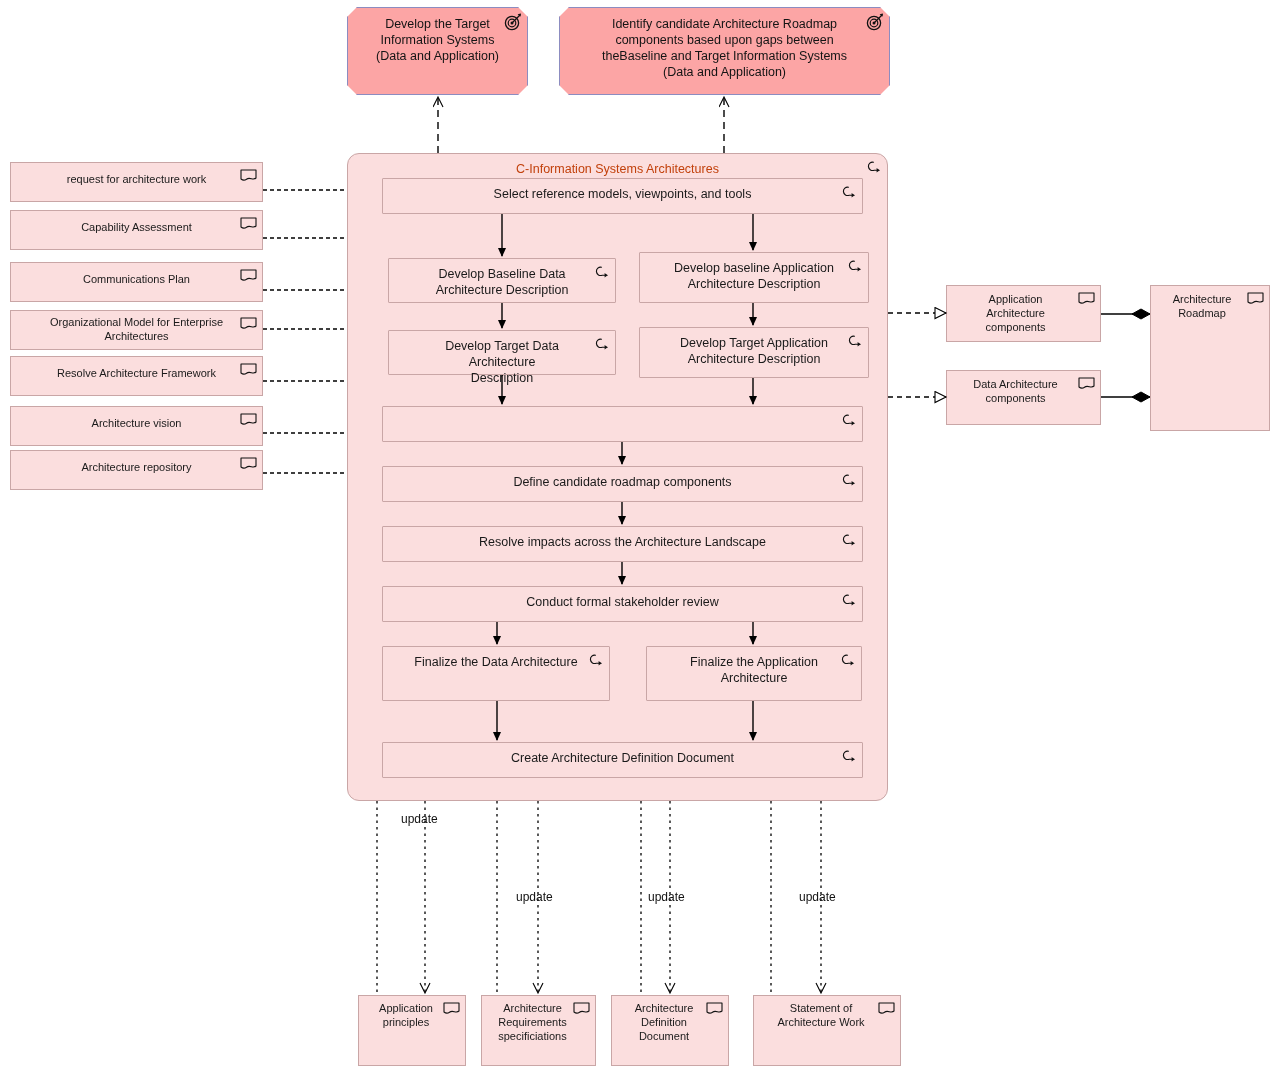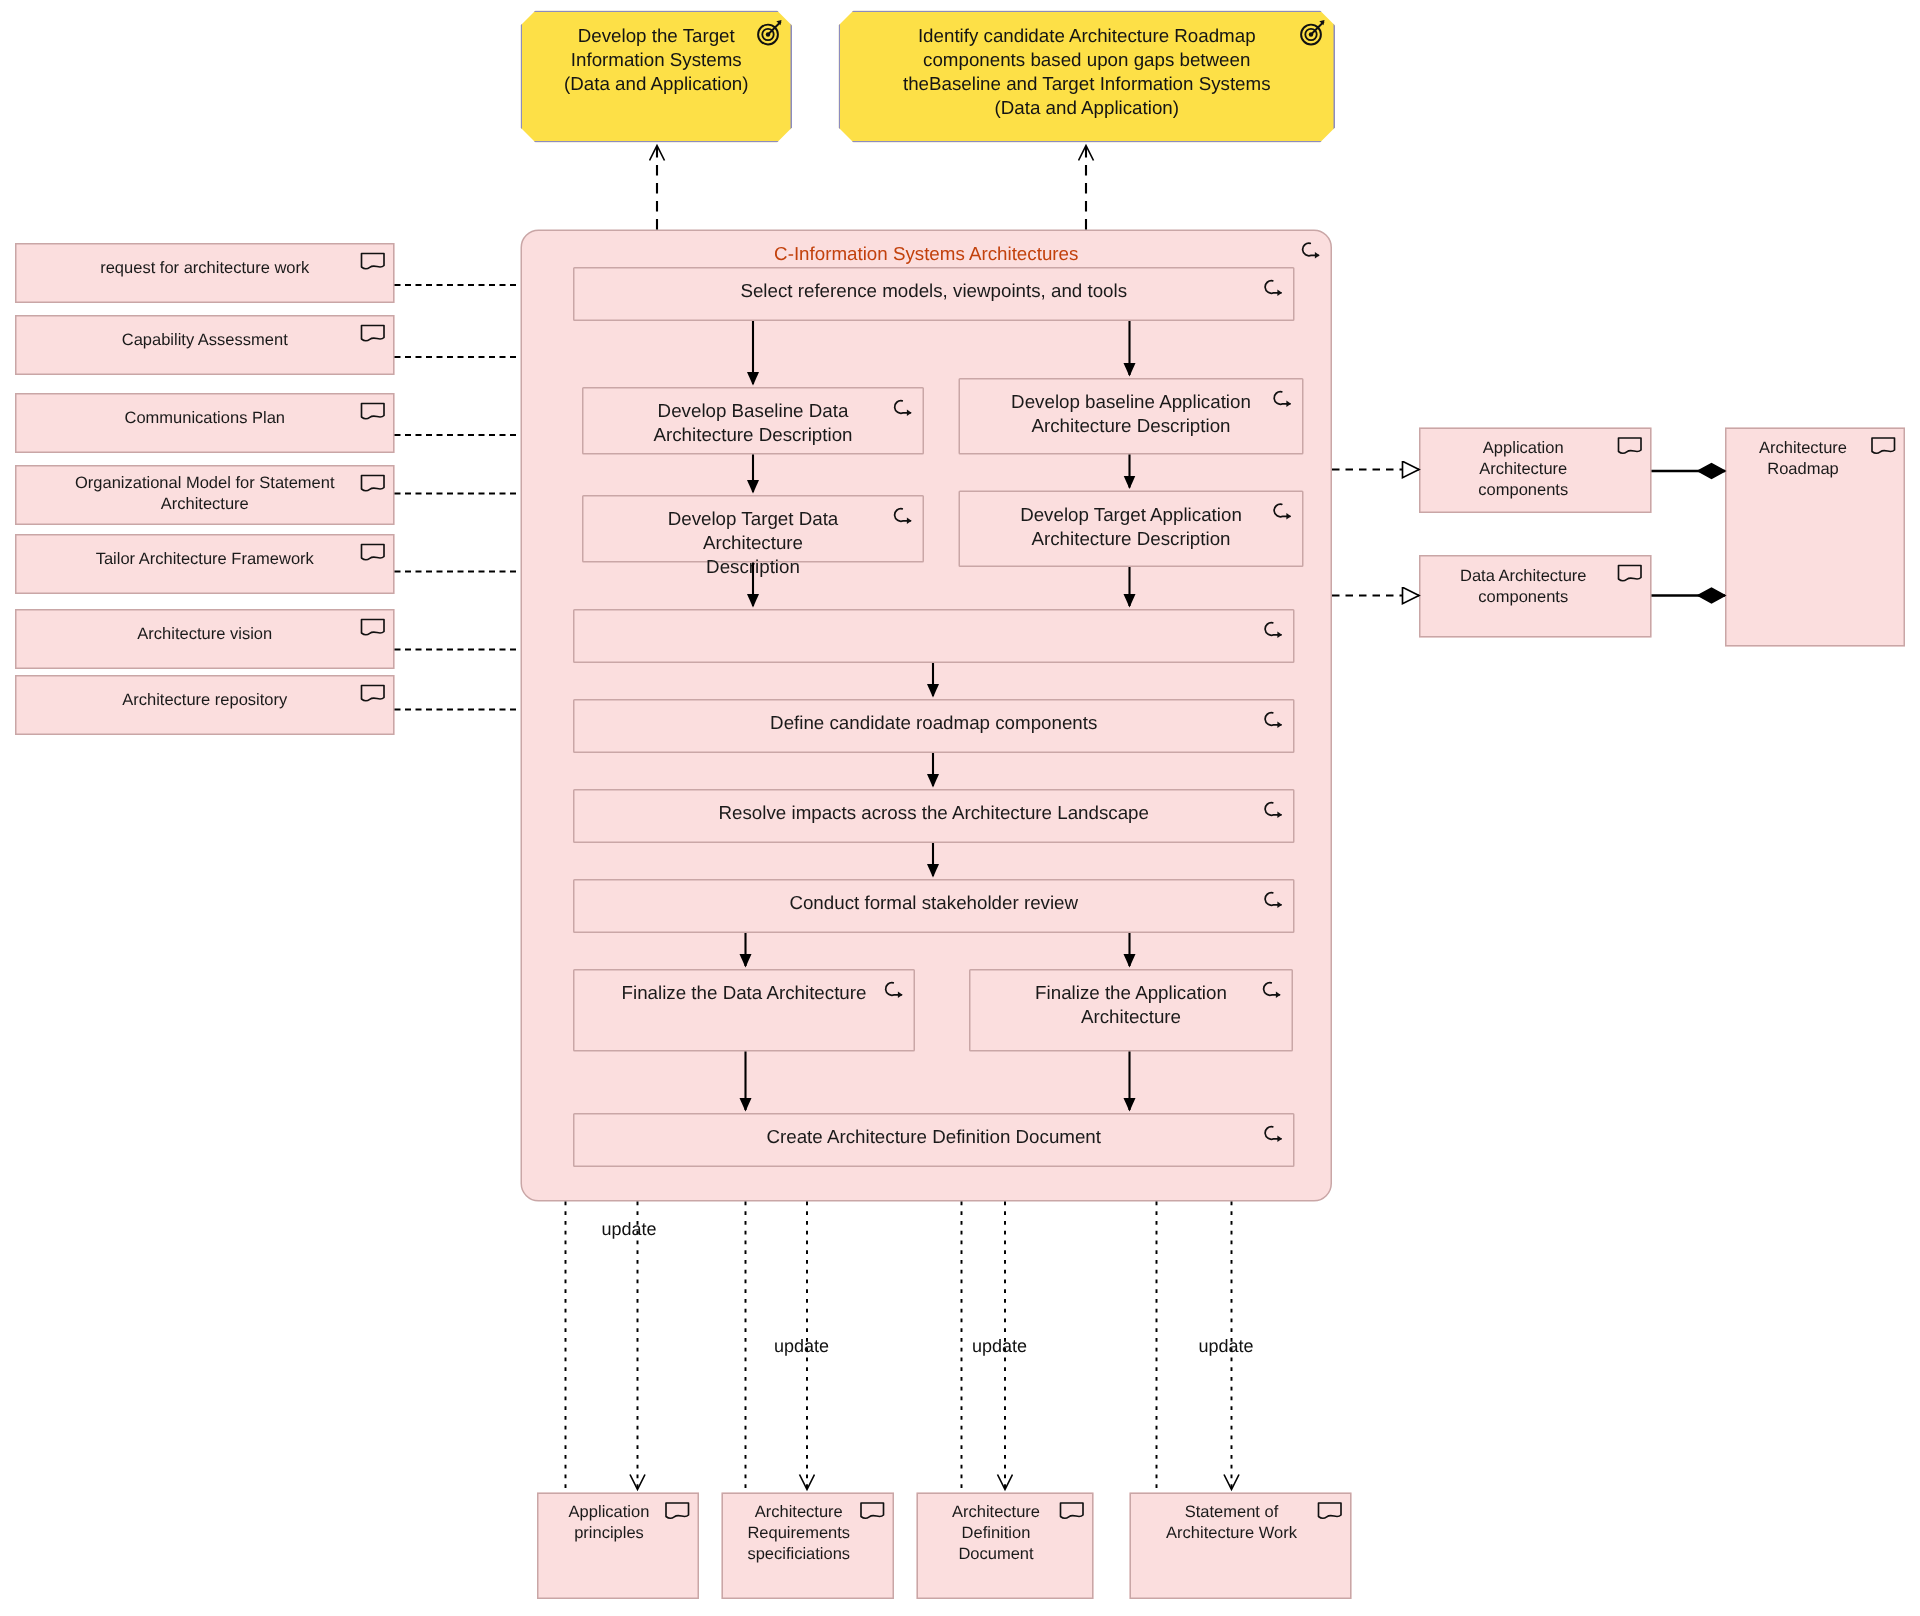--- a/index.html
+++ b/index.html
@@ -19,21 +19,21 @@
 
   
   .process{background:#fbdede;border:1px solid #c9a6a6;border-radius:1px;}
   .process .label{font-size:12.5px;color:#1a1a1a;padding-top:7px;}
 
   
   .container{background:#fbdede;border:1px solid #c9a6a6;border-radius:12px;}
   .container > .label{font-size:12.5px;color:#c2410c;padding-top:7px;}
 
   
-  .goal{background:#fde047;border:1px solid #8c8cc0;
+  .goal{background:#fca5a5;border:1px solid #8c8cc0;
         clip-path:polygon(10px 0,calc(100% - 10px) 0,100% 10px,100% calc(100% - 10px),
                           calc(100% - 10px) 100%,10px 100%,0 calc(100% - 10px),0 10px);}
   .goal .label{font-size:12.5px;color:#141414;padding-top:8px;}
 
   
   .icon{position:absolute;z-index:3;pointer-events:none;}
   .icon.deliv{top:5px;right:5px;width:17px;height:13px;}
   .icon.proc{top:5px;right:6px;width:17px;height:14px;}
   .icon.goalic{top:5px;right:6px;width:17px;height:17px;}
 
@@ -250,27 +250,27 @@
             <path d="M1 1 H16 V9 C13 12 10 7.5 6.5 10.2 C4.5 11.7 2.5 11.2 1 10 Z" fill="none" stroke="#111" stroke-width="1.1" stroke-linejoin="round"></path>
           </svg></span>
       </div>
       <div class="node deliverable" style="left: 10px; top: 262px; width: 253px; height: 40px;">
         <span class="label" style="white-space: pre-line; padding-top: 9px;">Communications Plan</span>
         <span class="icon deliv"><svg viewBox="0 0 17 13" width="17" height="13">
             <path d="M1 1 H16 V9 C13 12 10 7.5 6.5 10.2 C4.5 11.7 2.5 11.2 1 10 Z" fill="none" stroke="#111" stroke-width="1.1" stroke-linejoin="round"></path>
           </svg></span>
       </div>
       <div class="node deliverable" style="left: 10px; top: 310px; width: 253px; height: 40px;">
-        <span class="label" style="white-space: pre-line; padding-top: 4px;">Organizational Model for Statement Architecture</span>
+        <span class="label" style="white-space: pre-line; padding-top: 4px;">Organizational Model for Enterprise Architectures</span>
         <span class="icon deliv"><svg viewBox="0 0 17 13" width="17" height="13">
             <path d="M1 1 H16 V9 C13 12 10 7.5 6.5 10.2 C4.5 11.7 2.5 11.2 1 10 Z" fill="none" stroke="#111" stroke-width="1.1" stroke-linejoin="round"></path>
           </svg></span>
       </div>
       <div class="node deliverable" style="left: 10px; top: 356px; width: 253px; height: 40px;">
-        <span class="label" style="white-space: pre-line; padding-top: 9px;">Tailor Architecture Framework</span>
+        <span class="label" style="white-space: pre-line; padding-top: 9px;">Resolve Architecture Framework</span>
         <span class="icon deliv"><svg viewBox="0 0 17 13" width="17" height="13">
             <path d="M1 1 H16 V9 C13 12 10 7.5 6.5 10.2 C4.5 11.7 2.5 11.2 1 10 Z" fill="none" stroke="#111" stroke-width="1.1" stroke-linejoin="round"></path>
           </svg></span>
       </div>
       <div class="node deliverable" style="left: 10px; top: 406px; width: 253px; height: 40px;">
         <span class="label" style="white-space: pre-line; padding-top: 9px;">Architecture vision</span>
         <span class="icon deliv"><svg viewBox="0 0 17 13" width="17" height="13">
             <path d="M1 1 H16 V9 C13 12 10 7.5 6.5 10.2 C4.5 11.7 2.5 11.2 1 10 Z" fill="none" stroke="#111" stroke-width="1.1" stroke-linejoin="round"></path>
           </svg></span>
       </div>

